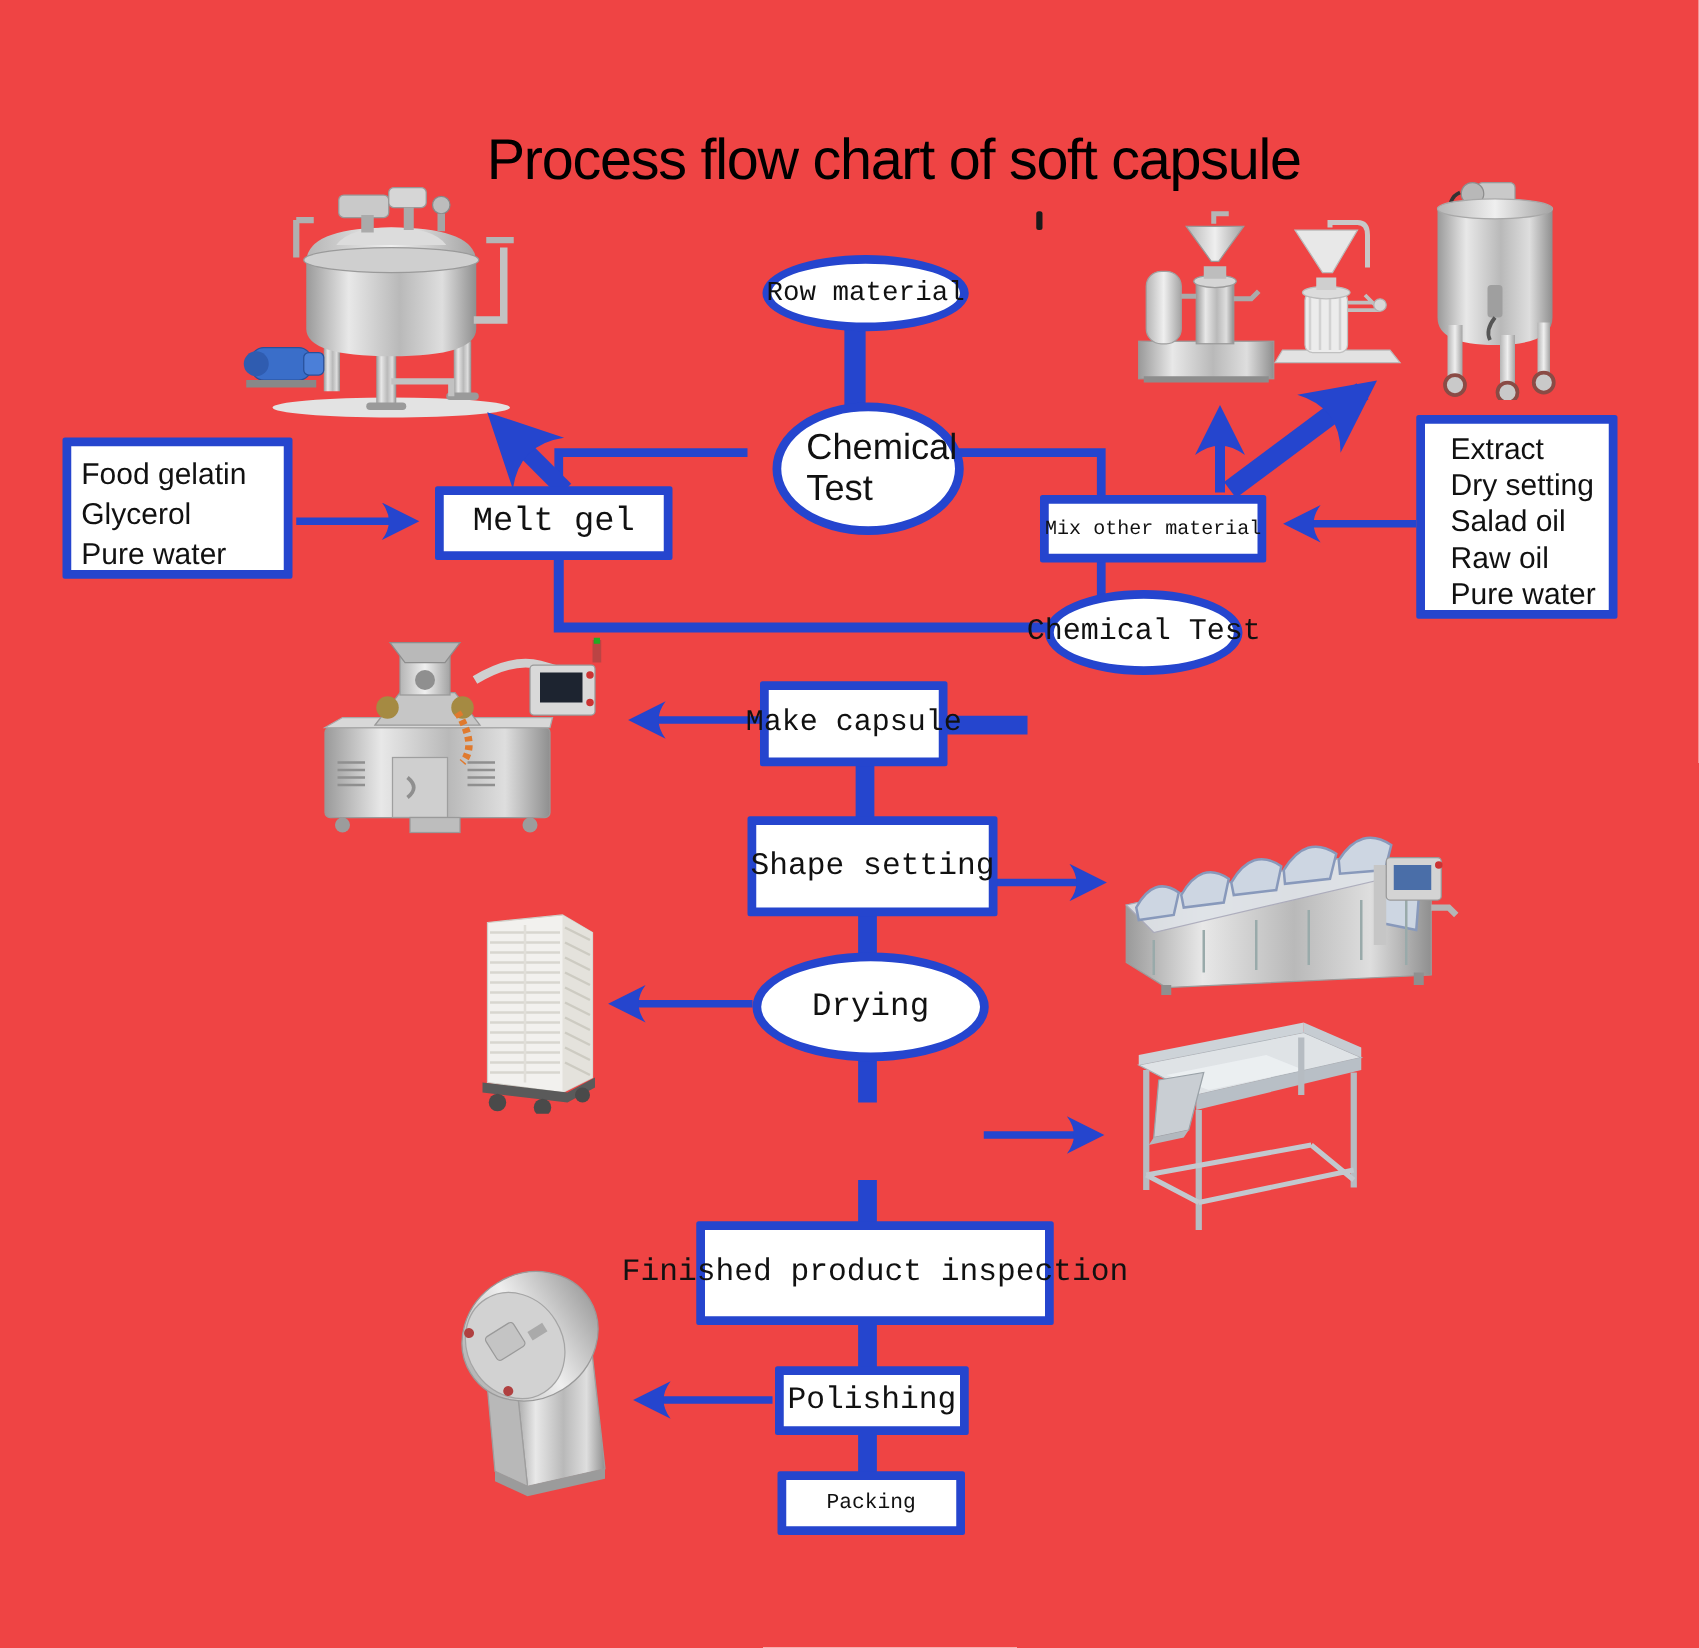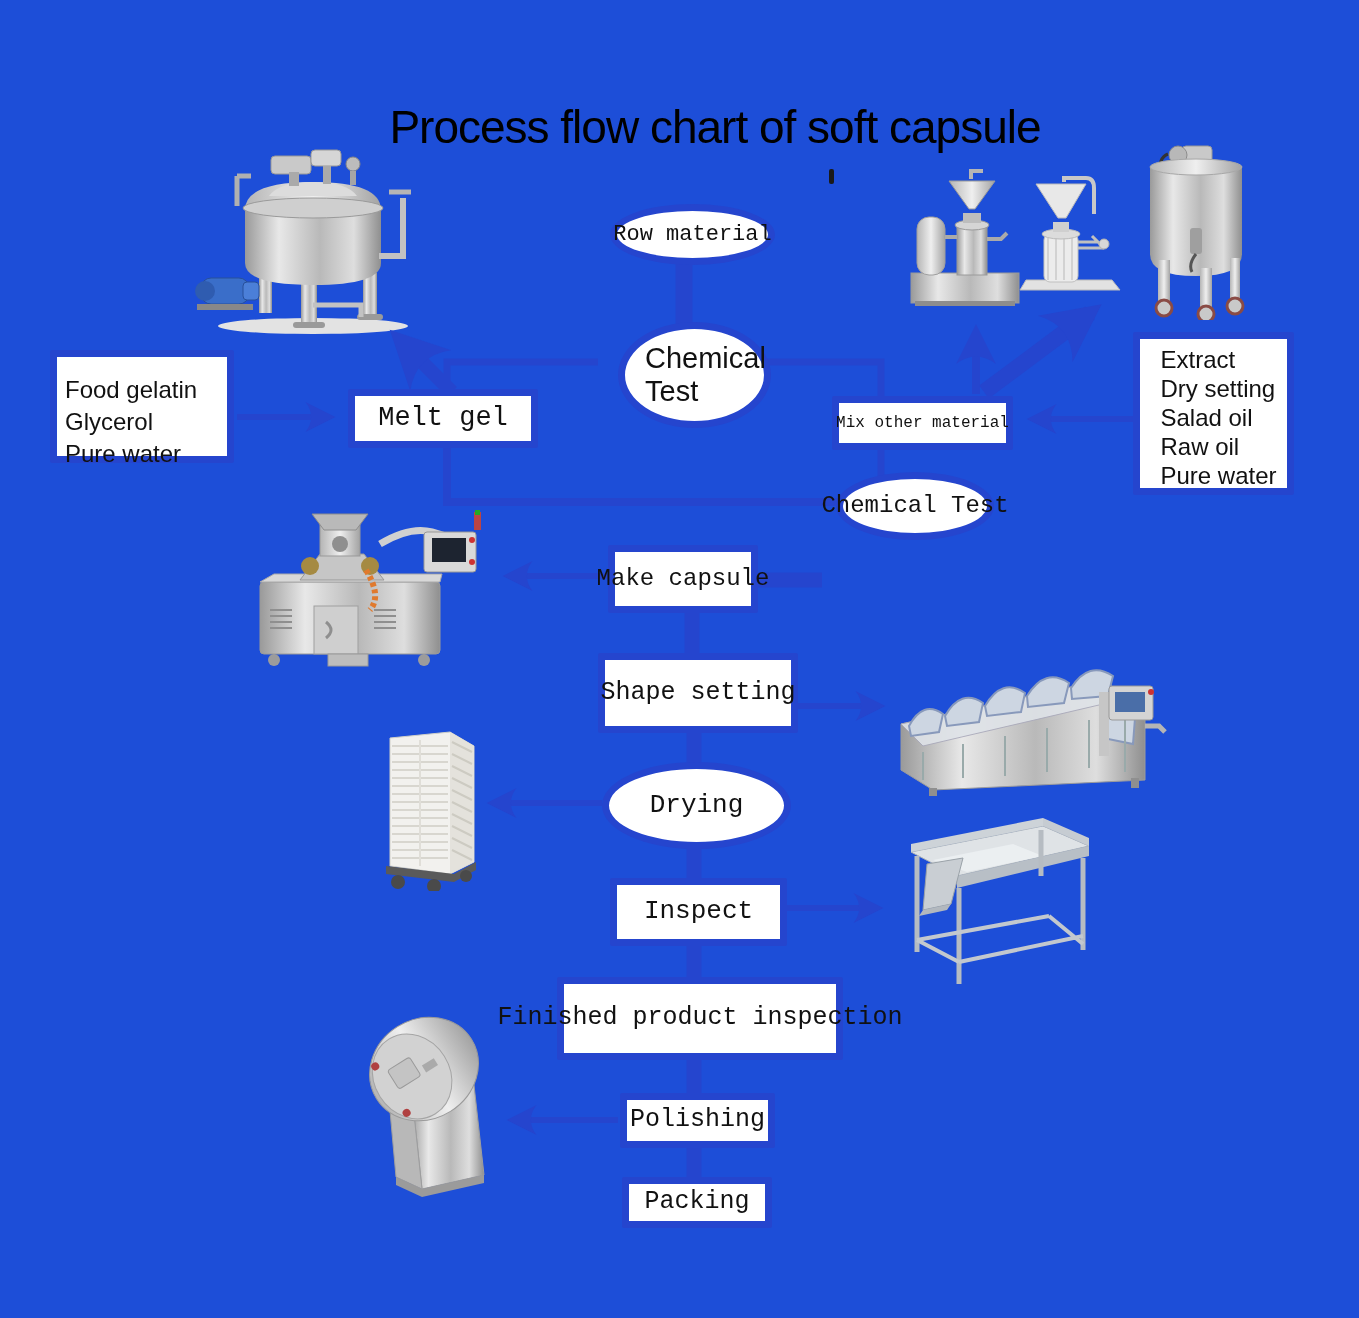--- a/index.html
+++ b/index.html
@@ -1,18 +1,18 @@
 <!DOCTYPE html>
 <html><head>
 <meta charset="utf-8">
 <style>
   :root{ --blue:#2545CE; --ink:#111; }
   html,body{ margin:0; padding:0; background:#fff; }
   #canvas{
-    position:relative; width:1359px; height:1318px; background:#1d4ed8;
+    position:relative; width:1359px; height:1318px; background:#ef4444;
     font-family:"Liberation Sans", sans-serif; color:var(--ink); overflow:hidden;
   }
   #connectors{ position:absolute; left:0; top:0; z-index:2; pointer-events:none; }
   .machine{ position:absolute; z-index:1; }
   .node{ position:absolute; z-index:3; background:#fff; border:7px solid var(--blue);
          display:flex; align-items:center; justify-content:center; box-sizing:border-box; }
   .node.box{ border-radius:2px; }
   .node.ellipse{ border-radius:50%; }
   .node .lbl{ white-space:nowrap; line-height:1.15;font-family:Liberation Mono, monospace; }
   .node .lines div{ white-space:nowrap; }
@@ -253,21 +253,21 @@
   </div>
 
   <div class="node ellipse" style="left:618px;top:322px;width:153px;height:106px;justify-content:flex-start">
     <div class="lines" style="font-size:29px;line-height:1.15;padding-left:20px">
       <div>Chemical</div>
       <div>Test</div>
     </div>
   </div>
 
   <div class="node box" style="left:50px;top:350px;width:184px;height:113px;justify-content:flex-start;align-items:flex-start">
-    <div class="lines" style="font-size:24px;line-height:1.33;padding:17px 0 0 8px">
+    <div class="lines" style="font-size:24px;line-height:1.33;padding:7px 0 0 8px">
       <div>Food gelatin</div>
       <div>Glycerol</div>
       <div>Pure water</div>
     </div>
   </div>
 
   <div class="node box" style="left:348px;top:389px;width:190px;height:59px">
     <span class="lbl" style="font-size:27px">Melt gel</span>
   </div>
 
@@ -295,29 +295,26 @@
 
 
   <div class="node box" style="left:598px;top:653px;width:200px;height:80px">
     <span class="lbl" style="font-size:25px">Shape setting</span>
   </div>
 
   <div class="node ellipse" style="left:602px;top:762px;width:189px;height:87px">
     <span class="lbl" style="font-size:26px">Drying</span>
   </div>
 
-  <div class="node box" style="left:610px;top:878px;width:177px;height:68px">
-    <span class="lbl" style="font-size:26px">Inspect</span>
-  </div>
 
   <div class="node box" style="left:557px;top:977px;width:286px;height:83px">
     <span class="lbl" style="font-size:25px">Finished product inspection</span>
   </div>
 
   <div class="node box" style="left:620px;top:1093px;width:155px;height:55px">
     <span class="lbl" style="font-size:25px">Polishing</span>
   </div>
 
   <div class="node box" style="left:622px;top:1177px;width:150px;height:51px">
-    <span class="lbl" style="font-size:25px">Packing</span>
+    <span class="lbl" style="font-size:17px">Packing</span>
   </div>
 
 </div>
 
 </body></html>

